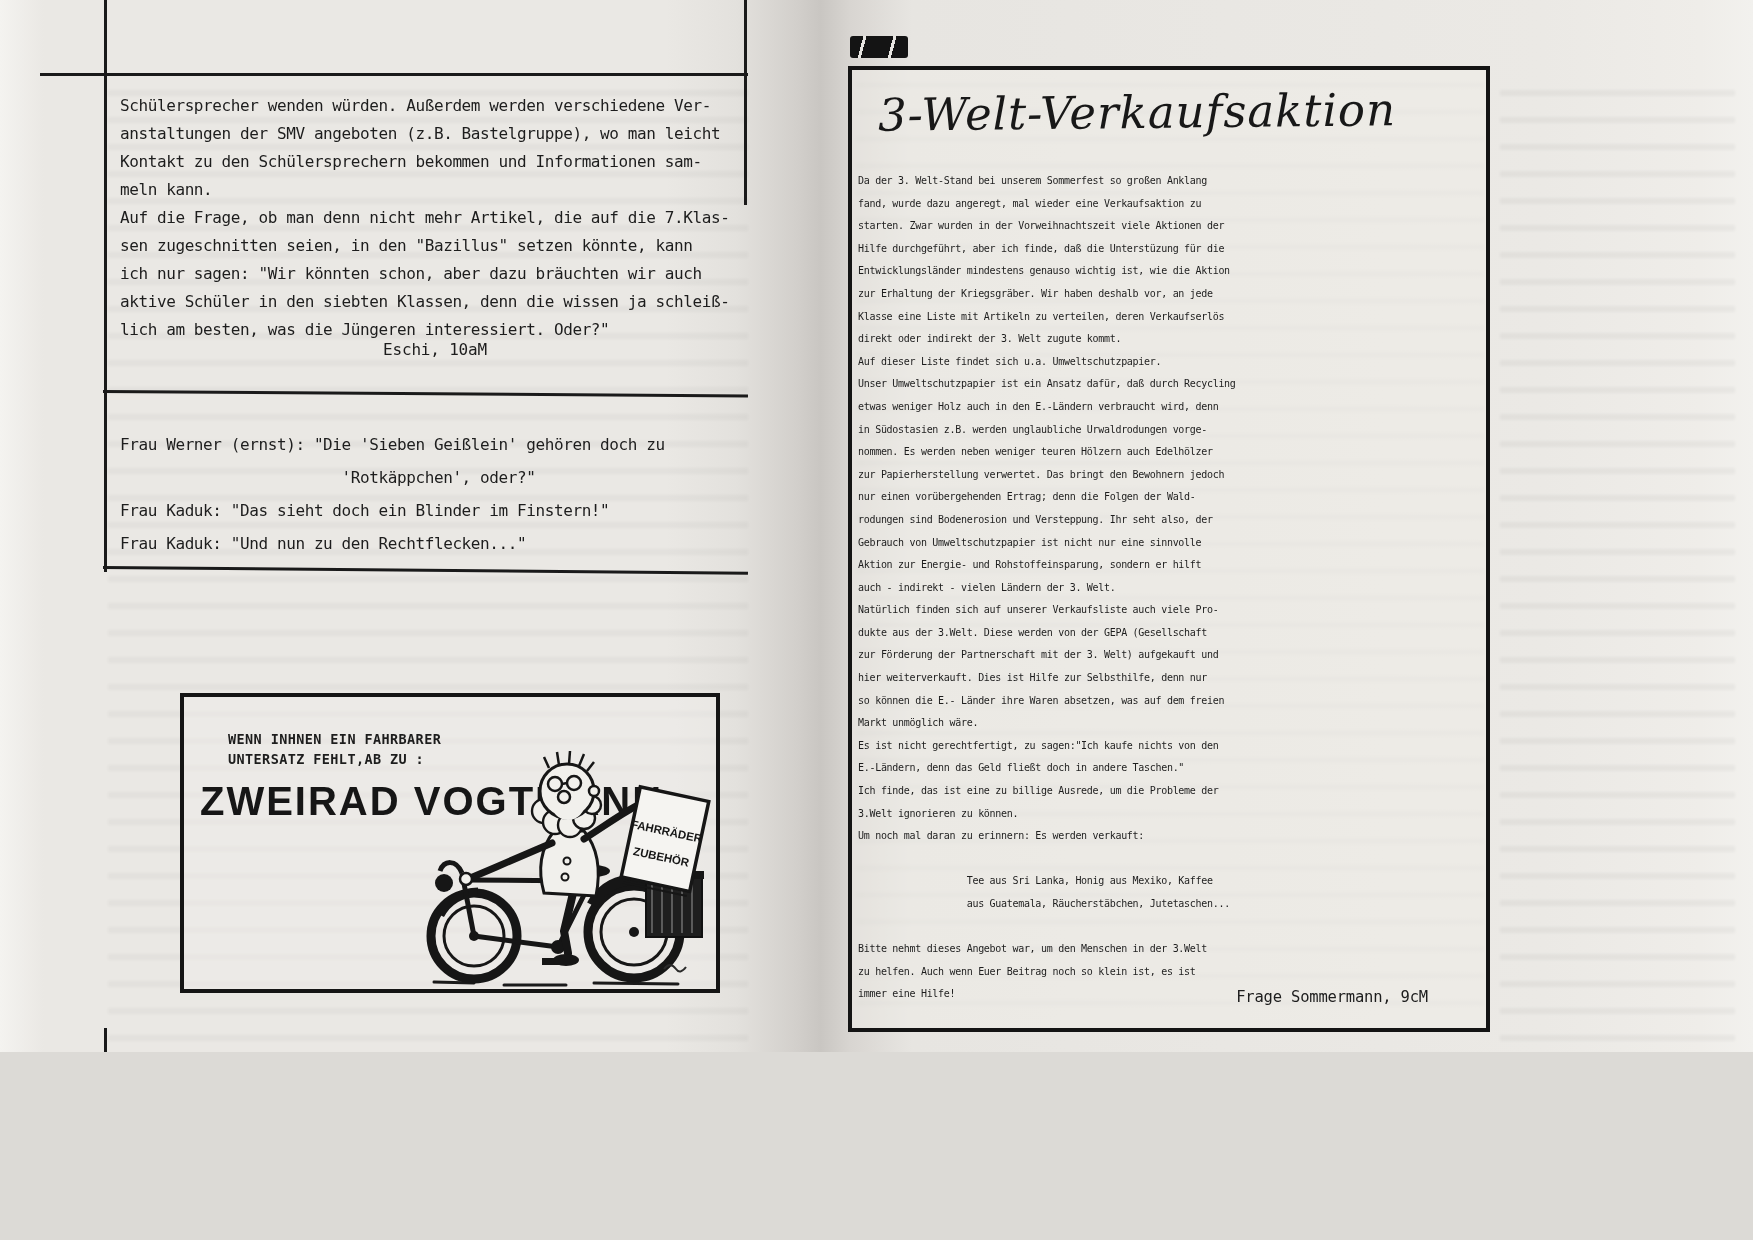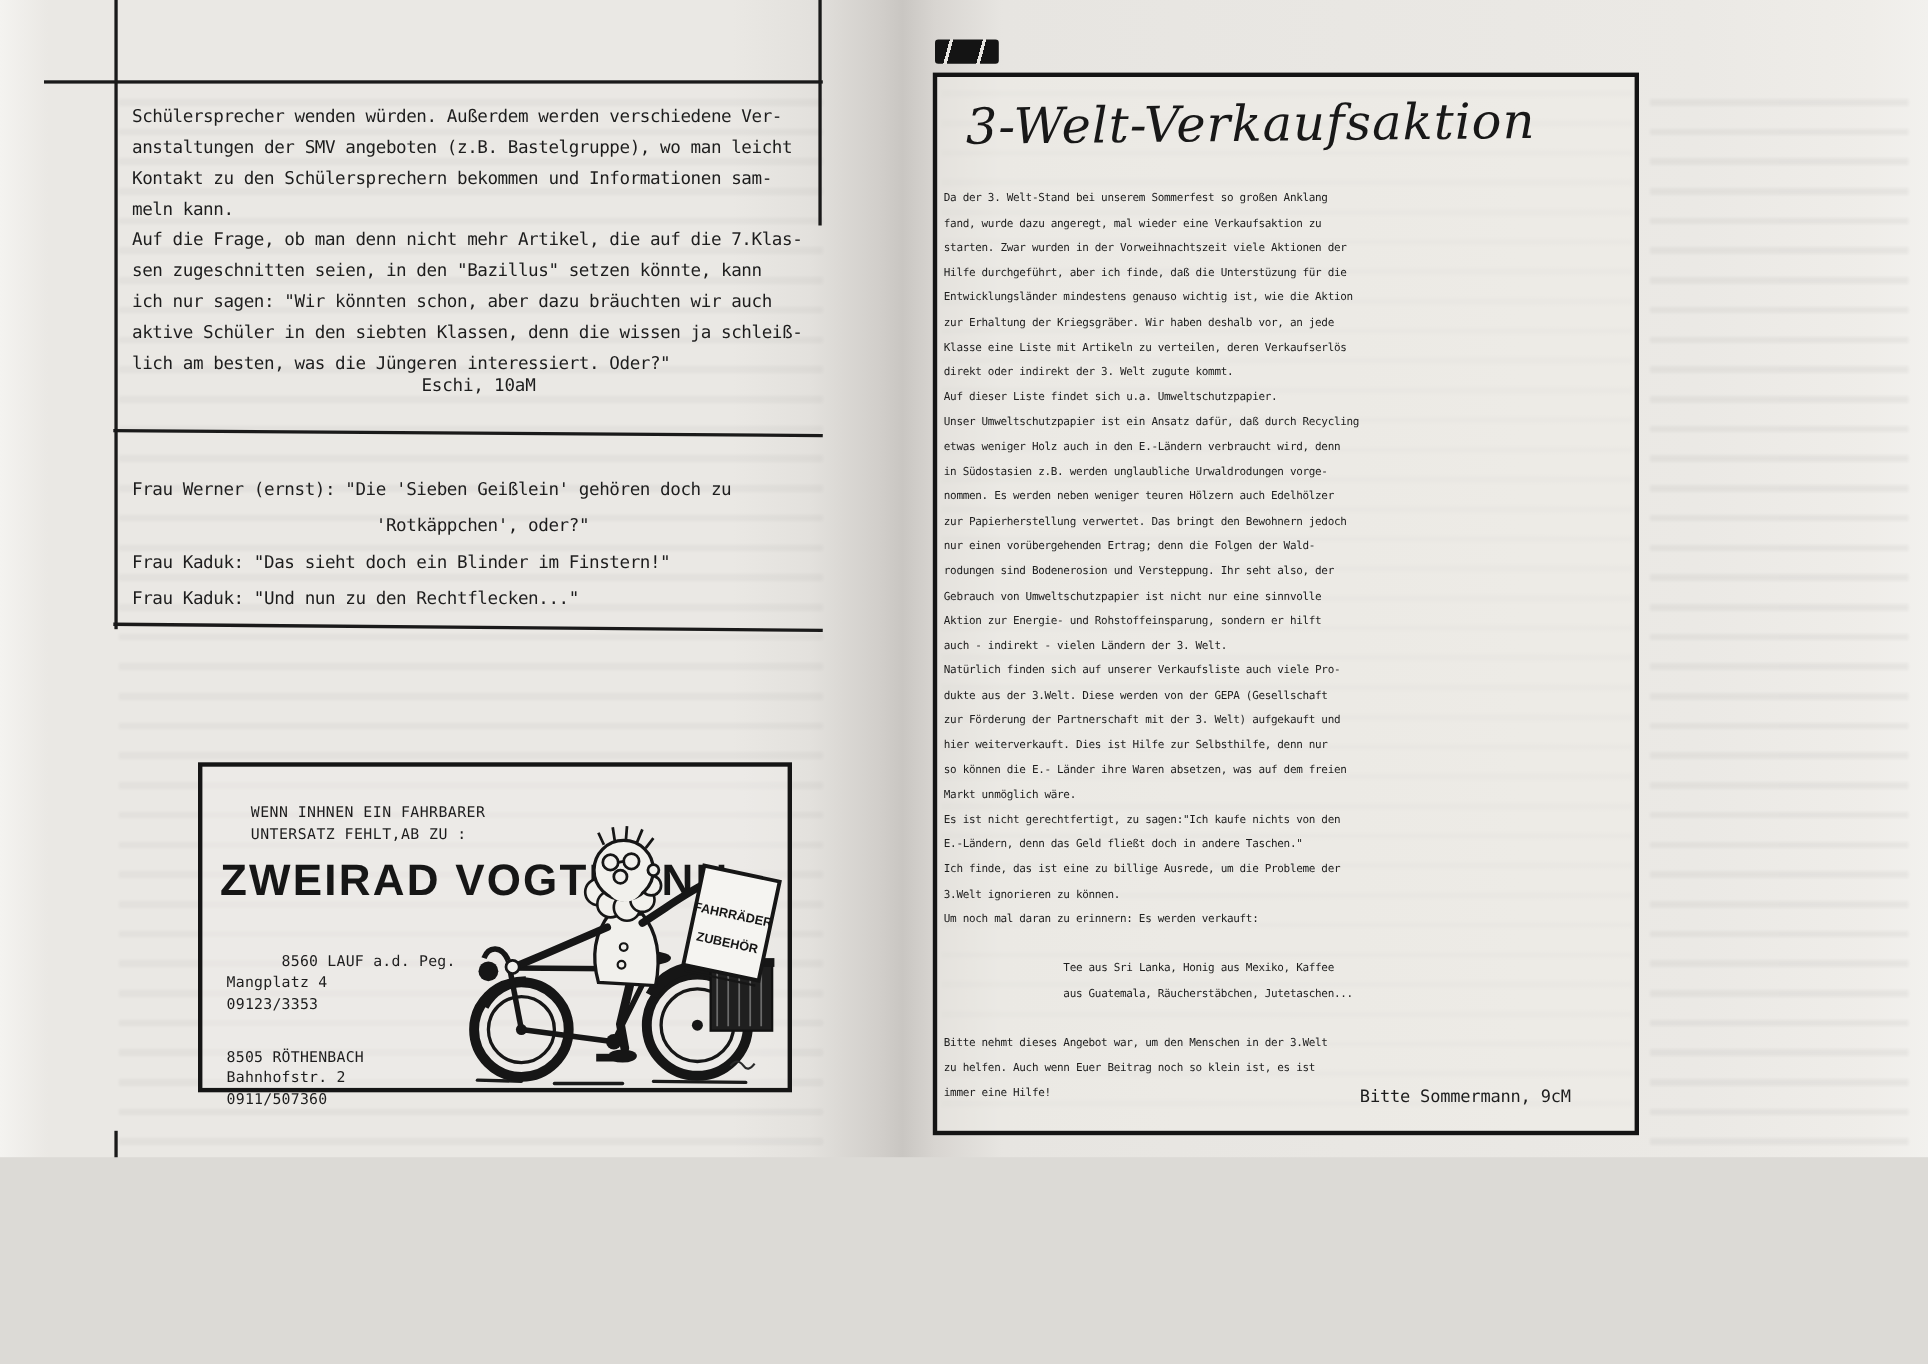--- a/index.html
+++ b/index.html
@@ -40,21 +40,21 @@
     position:absolute; left:120px; top:428px; width:628px;
     font-size:16px; line-height:33px; letter-spacing:-0.4px;
   }
 
   .ad-box {
     position:absolute; left:180px; top:693px; width:540px; height:300px;
     border:4px solid #151515; background:rgba(240,238,234,.45);
   }
   .ad-tagline {
     position:absolute; left:44px; top:32px;
-    font-size:13.5px; font-weight:normal; line-height:20px; letter-spacing:.4px;
+    font-size:13.5px; font-weight:bold; line-height:20px; letter-spacing:.4px;
   }
   .ad-brand {
     position:absolute; left:16px; top:82px;
     font-family:"Liberation Sans", sans-serif; font-weight:bold;
     font-size:40px; letter-spacing:2px; color:#161616; white-space:nowrap;
   }
   .ad-address {
     position:absolute; left:22px; top:148px;
     font-size:13.5px; line-height:19.5px; letter-spacing:.2px;
   }
@@ -123,28 +123,20 @@
 
   <div class="mono quotes-block">Frau Werner (ernst): "Die 'Sieben Geißlein' gehören doch zu
                         'Rotkäppchen', oder?"
 Frau Kaduk: "Das sieht doch ein Blinder im Finstern!"
 Frau Kaduk: "Und nun zu den Rechtflecken..."</div>
 
   <div class="ad-box">
     <div class="mono ad-tagline">WENN INHNEN EIN FAHRBARER
 UNTERSATZ FEHLT,AB ZU :</div>
     <div class="ad-brand">ZWEIRAD VOGTMANN</div>
-    <div class="mono ad-address">
-      <span class="mono">8560 LAUF a.d. Peg.
-Mangplatz 4
-09123/3353</span>
-      <span class="mono addr2">8505 RÖTHENBACH
-Bahnhofstr. 2
-0911/507360</span>
-    </div>
 
     <svg class="ad-cartoon" viewBox="0 0 300 250">
       <g stroke="#1a1a1a" stroke-linecap="round" fill="none">
         <line x1="18" y1="243" x2="58" y2="244" stroke-width="3"></line>
         <line x1="88" y1="246" x2="150" y2="246" stroke-width="3"></line>
         <line x1="178" y1="244" x2="262" y2="245" stroke-width="3"></line>
       </g>
 
       <circle cx="218" cy="193" r="46" stroke="#161616" stroke-width="9" fill="none"></circle>
       <circle cx="218" cy="193" r="33" stroke="#161616" stroke-width="3" fill="none"></circle>
@@ -250,17 +242,17 @@
 3.Welt ignorieren zu können.
 Um noch mal daran zu erinnern: Es werden verkauft:
 
                    Tee aus Sri Lanka, Honig aus Mexiko, Kaffee
                    aus Guatemala, Räucherstäbchen, Jutetaschen...
 
 Bitte nehmt dieses Angebot war, um den Menschen in der 3.Welt
 zu helfen. Auch wenn Euer Beitrag noch so klein ist, es ist
 immer eine Hilfe!</div>
 
-  <div class="mono right-signature">Bitte Sommermann, 9cM</div>
+  <div class="mono right-signature">Frage Sommermann, 9cM</div>
 
   <div class="hand page-num" style="left:1095px; top:1146px;">-33-</div>
 
 </div>
 
 </body></html>

